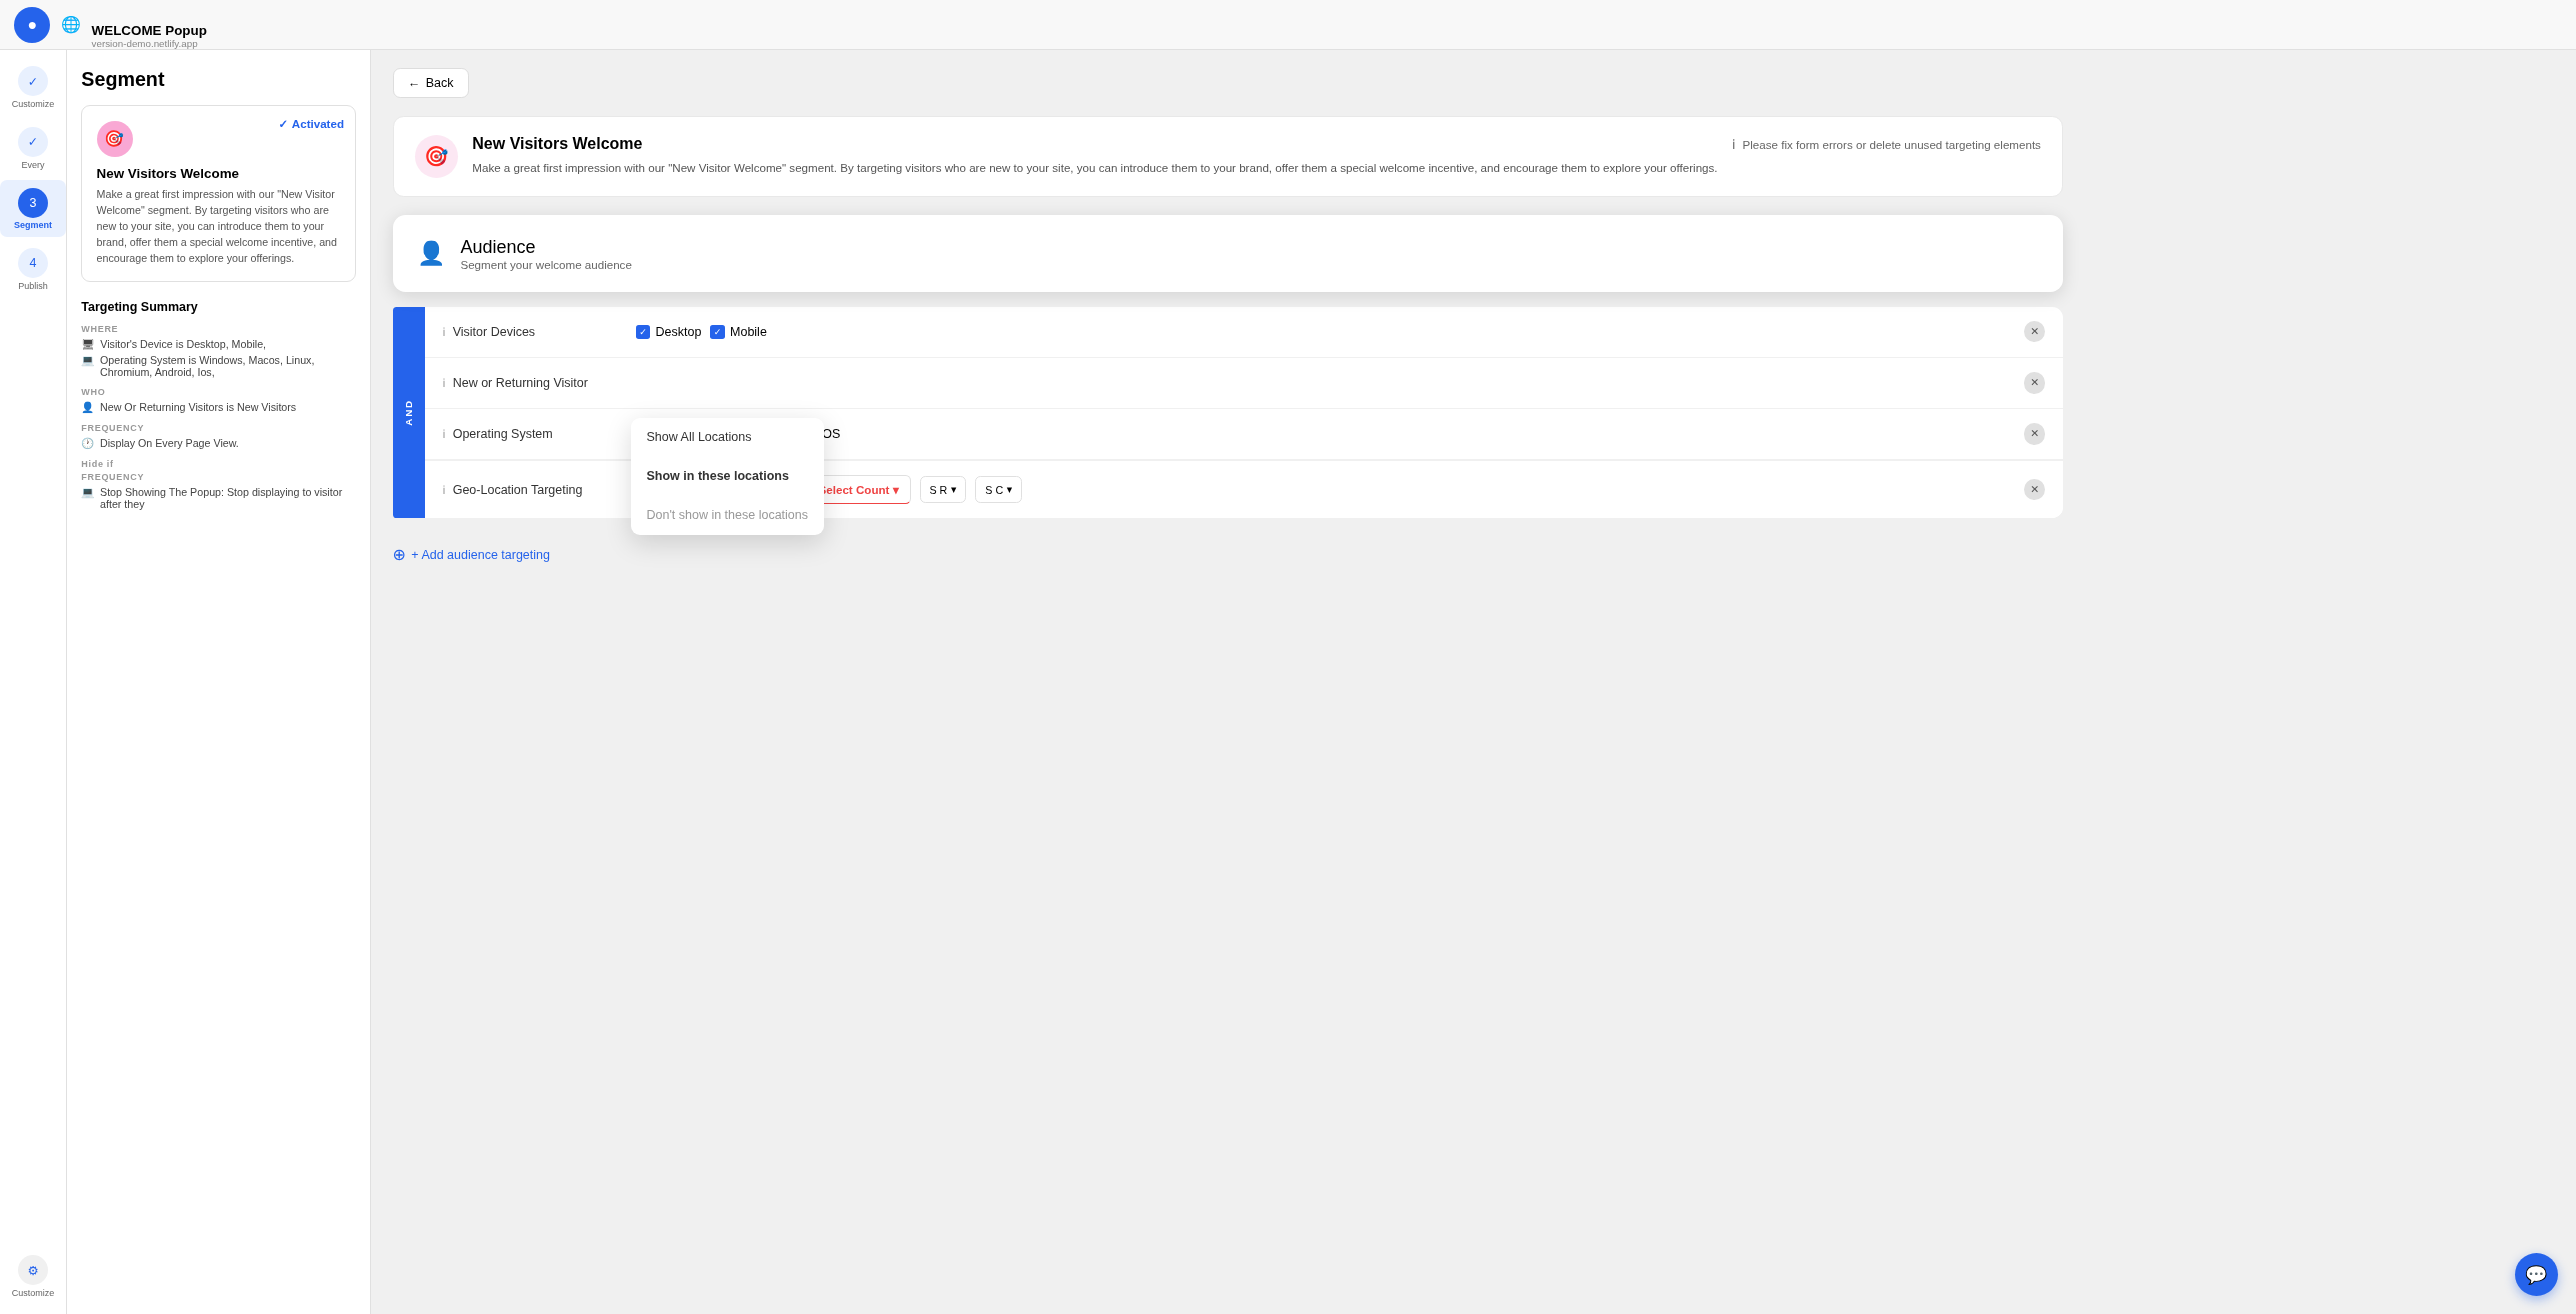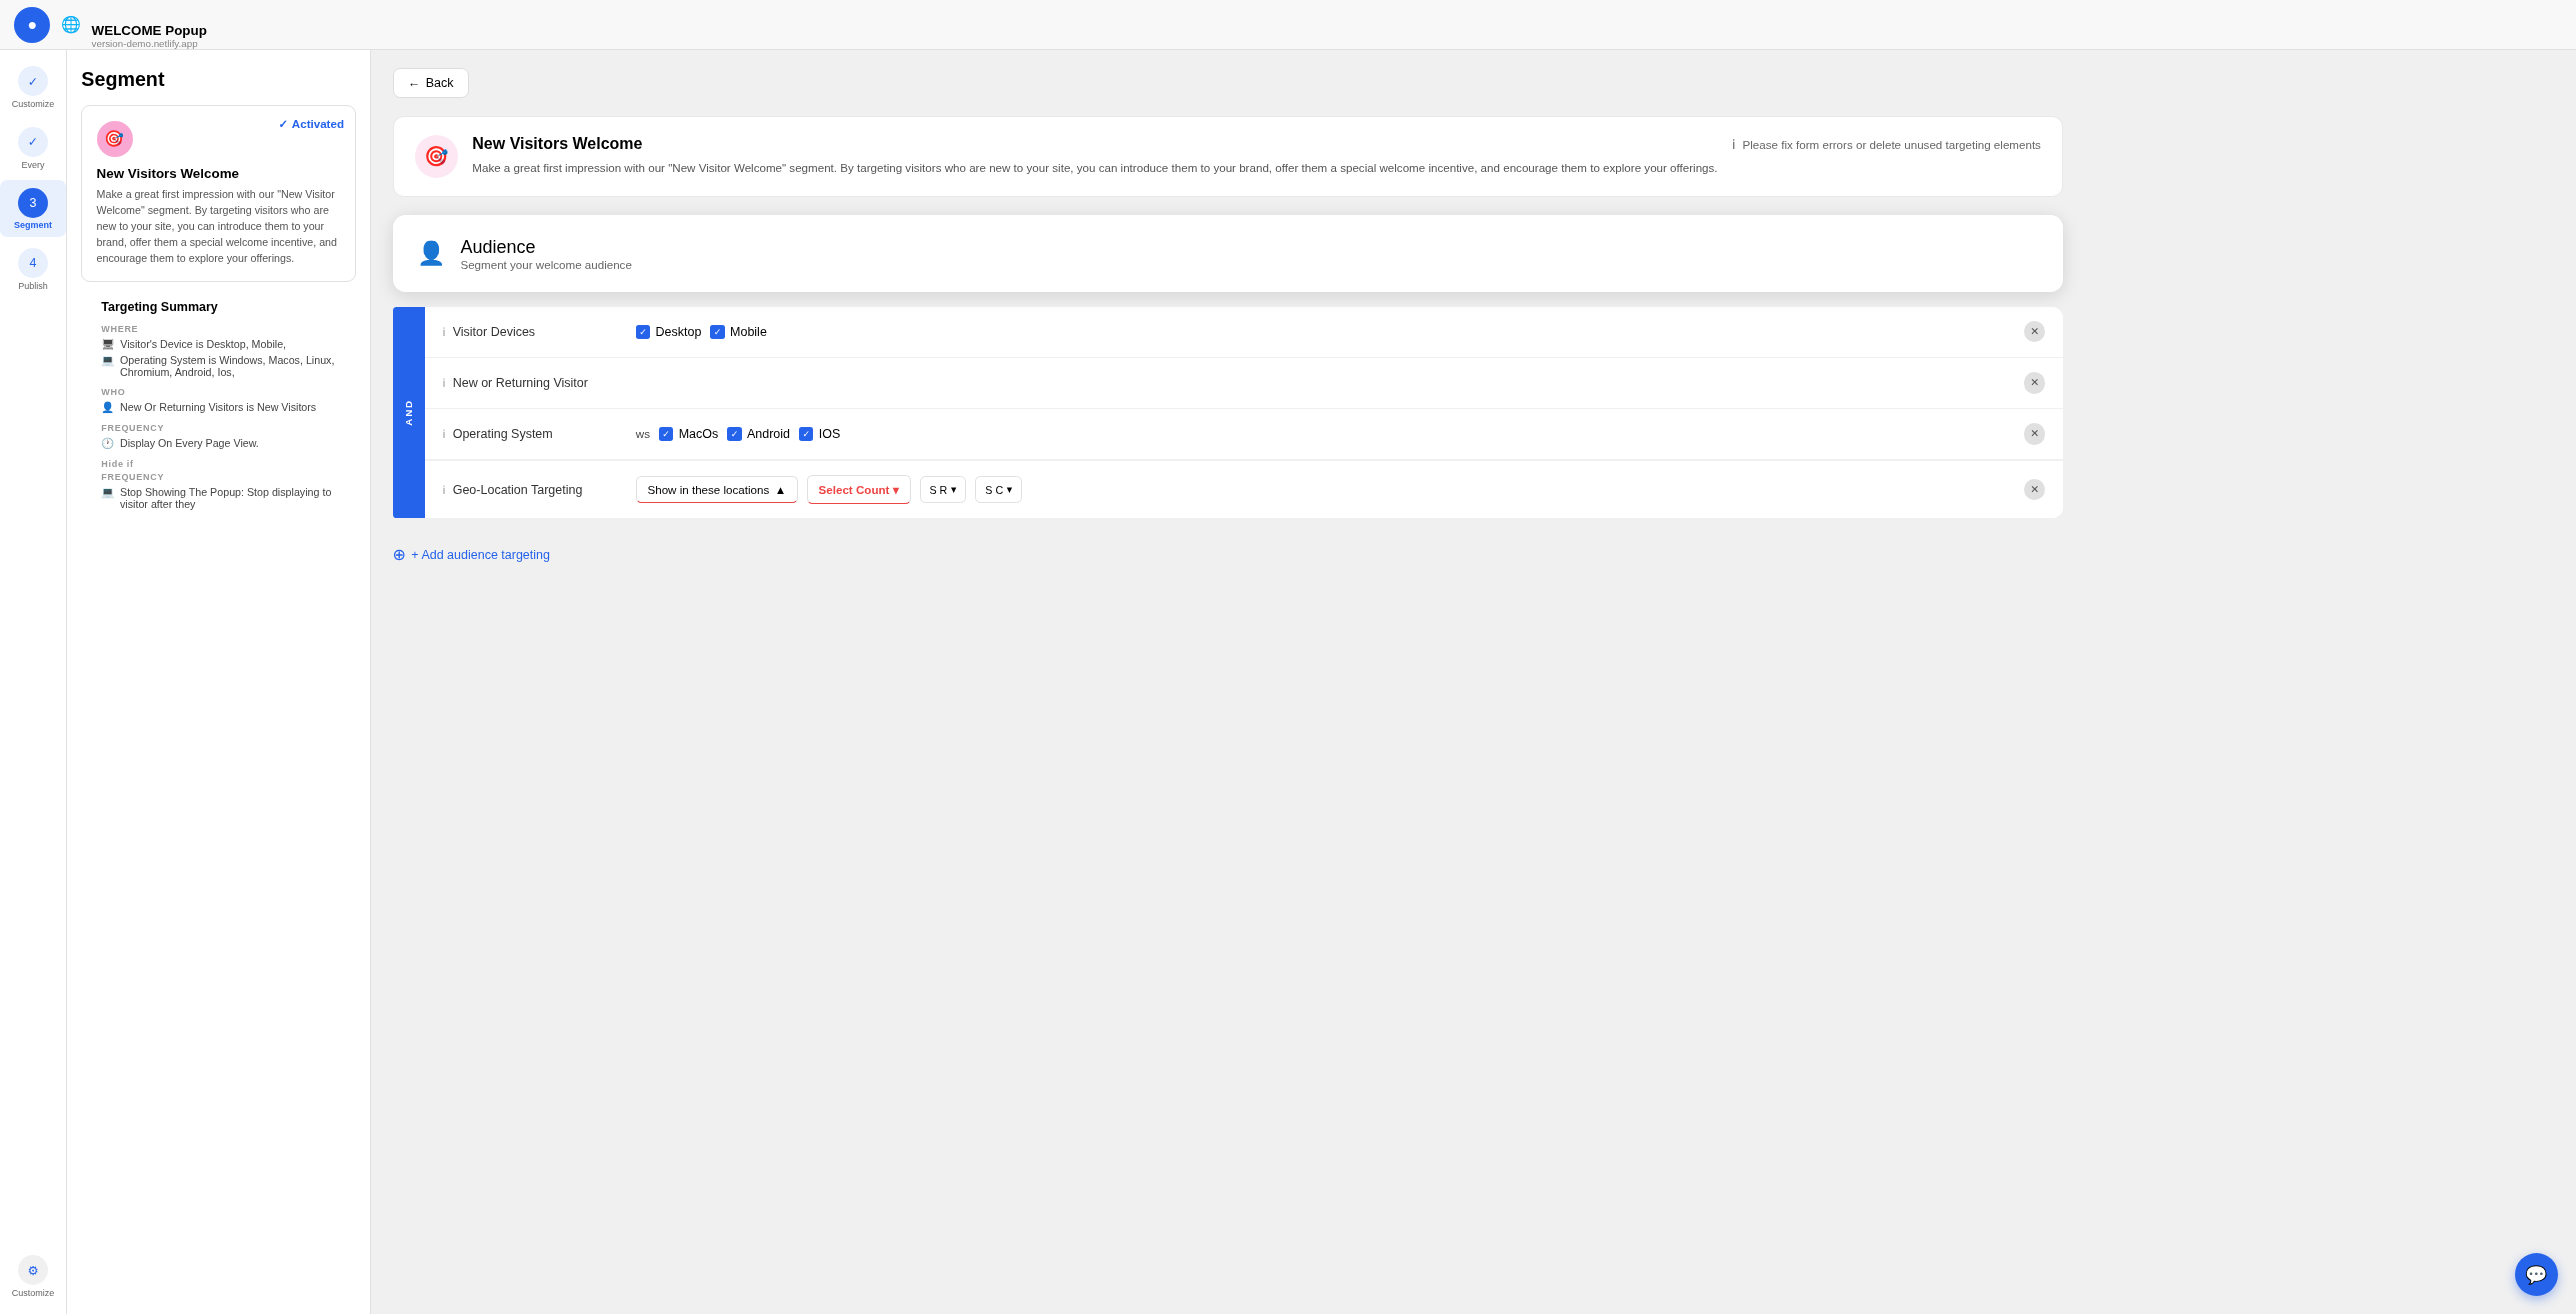--- a/index.html
+++ b/index.html
@@ -52,21 +52,21 @@
       color: #2563eb; font-size: 11.6px; font-weight: 600;
       display: flex; align-items: center; gap: 3.6px;
     }
     .segment-icon {
       width: 36px; height: 36px; border-radius: 50%;
       background: #f9a8d4; display: flex; align-items: center; justify-content: center;
       font-size: 16px; margin-bottom: 9px;
     }
     .segment-card-name { font-size: 13.4px; font-weight: 700; margin-bottom: 5.4px; }
     .segment-card-desc { font-size: 10.7px; color: #555; line-height: 1.5; }
-    .targeting-summary { margin-top: 18px; margin-left: 20px; }
+    .targeting-summary { margin-top: 18px; }
     .targeting-summary-title { font-size: 12.5px; font-weight: 700; margin-bottom: 10.7px; }
     .targeting-section { margin-bottom: 9px; }
     .targeting-section-label { font-size: 9px; font-weight: 700; color: #999; letter-spacing: 0.7px; margin-bottom: 3.6px; }
     .targeting-item { display: flex; align-items: flex-start; gap: 5.4px; font-size: 10.7px; color: #444; margin-bottom: 3.6px; }
 
     
     .main {
       flex: 1;
       overflow-y: auto;
       padding: 18px 21.5px;
@@ -367,20 +367,25 @@
               <div class="checkbox-blue">✓</div>
               <span>Android</span>
             </div>
             <div class="checkbox-item">
               <div class="checkbox-blue">✓</div>
               <span>IOS</span>
             </div>
           </div>
           <div class="remove-btn">✕</div>
 
+          <div class="dropdown-menu" style="top:9px;left:206px;">
+            <div class="dropdown-item">Show All Locations</div>
+            <div class="dropdown-item active">Show in these locations</div>
+            <div class="dropdown-item muted">Don't show in these locations</div>
+          </div>
         </div>
 
         <div class="targeting-row" style="background:#fff;border-radius:0 0 10.7px 10.7px;border-top:0.9px solid #f0f0f0;">
           <div class="targeting-row-label">
             <span style="color:#999;font-size:11.6px;">ℹ</span>
             <span>Geo-Location Targeting</span>
           </div>
           <div class="targeting-row-controls">
             <div class="geo-dropdown-trigger">
               <span>Show in these locations</span>

